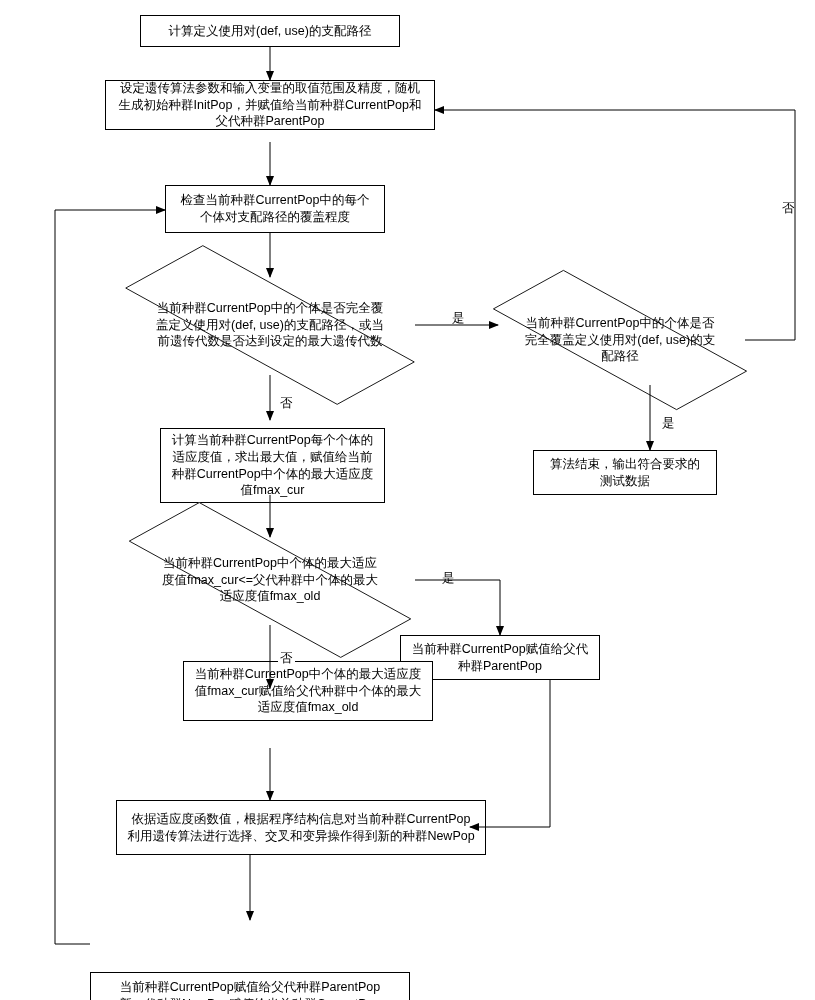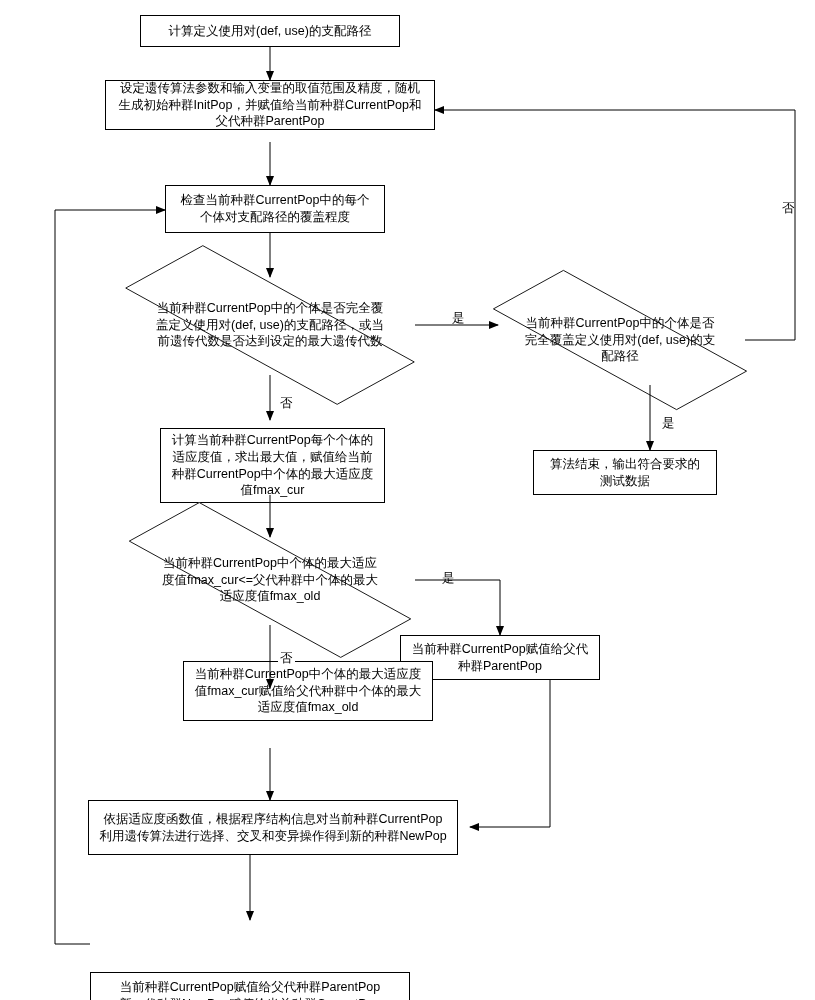--- a/index.html
+++ b/index.html
@@ -100,21 +100,21 @@
 </div>
 
 <div class="node" style="left:400px; top:635px; width:200px; height:45px;">
   <span>当前种群CurrentPop赋值给父代种群ParentPop</span>
 </div>
 
 <div class="node" style="left:145px; top:661px; width:250px; height:60px;margin-left:38px;">
   <span>当前种群CurrentPop中个体的最大适应度值fmax_cur赋值给父代种群中个体的最大适应度值fmax_old</span>
 </div>
 
-<div class="node" style="left:88px; top:800px; width:370px; height:55px;">
+<div class="node" style="left:116px; top:800px; width:370px; height:55px;">
   <span>依据适应度函数值，根据程序结构信息对当前种群CurrentPop利用遗传算法进行选择、交叉和变异操作得到新的种群NewPop</span>
 </div>
 
 <div class="node" style="left:90px; top:972px; width:320px; height:48px; white-space:pre-line;">
   <span>当前种群CurrentPop赋值给父代种群ParentPop
 新一代种群NewPop赋值给当前种群CurrentPop</span>
 </div>
 
 <div class="edge-label" style="left:450px; top:310px;">是</div>
 <div class="edge-label" style="left:278px; top:395px;">否</div>

